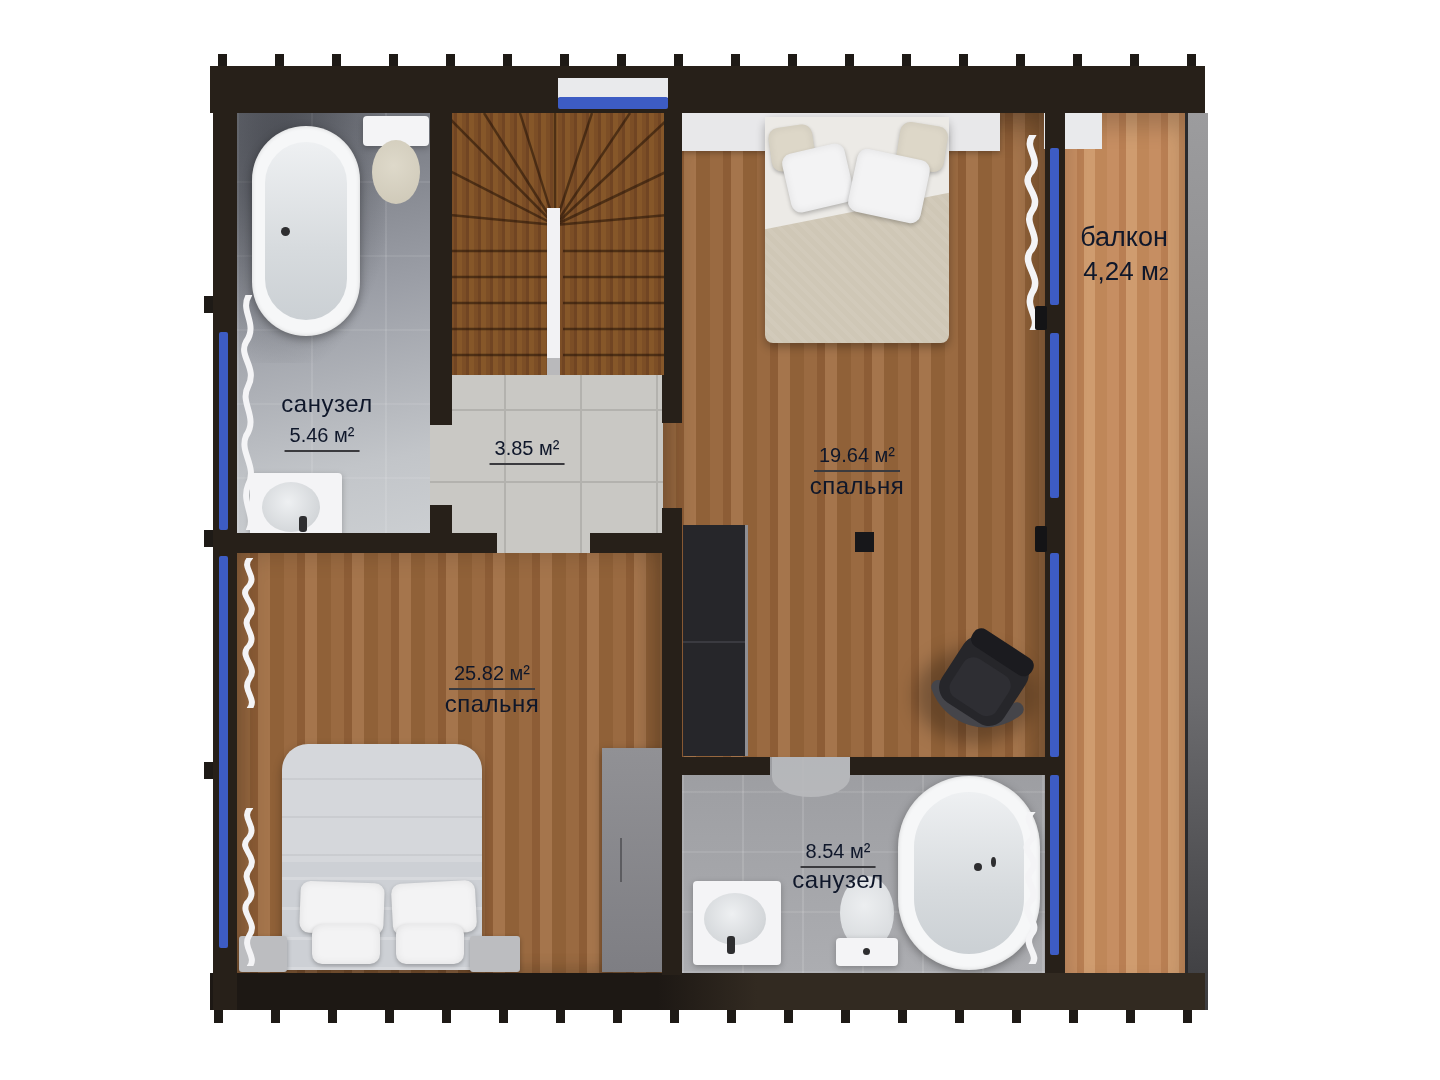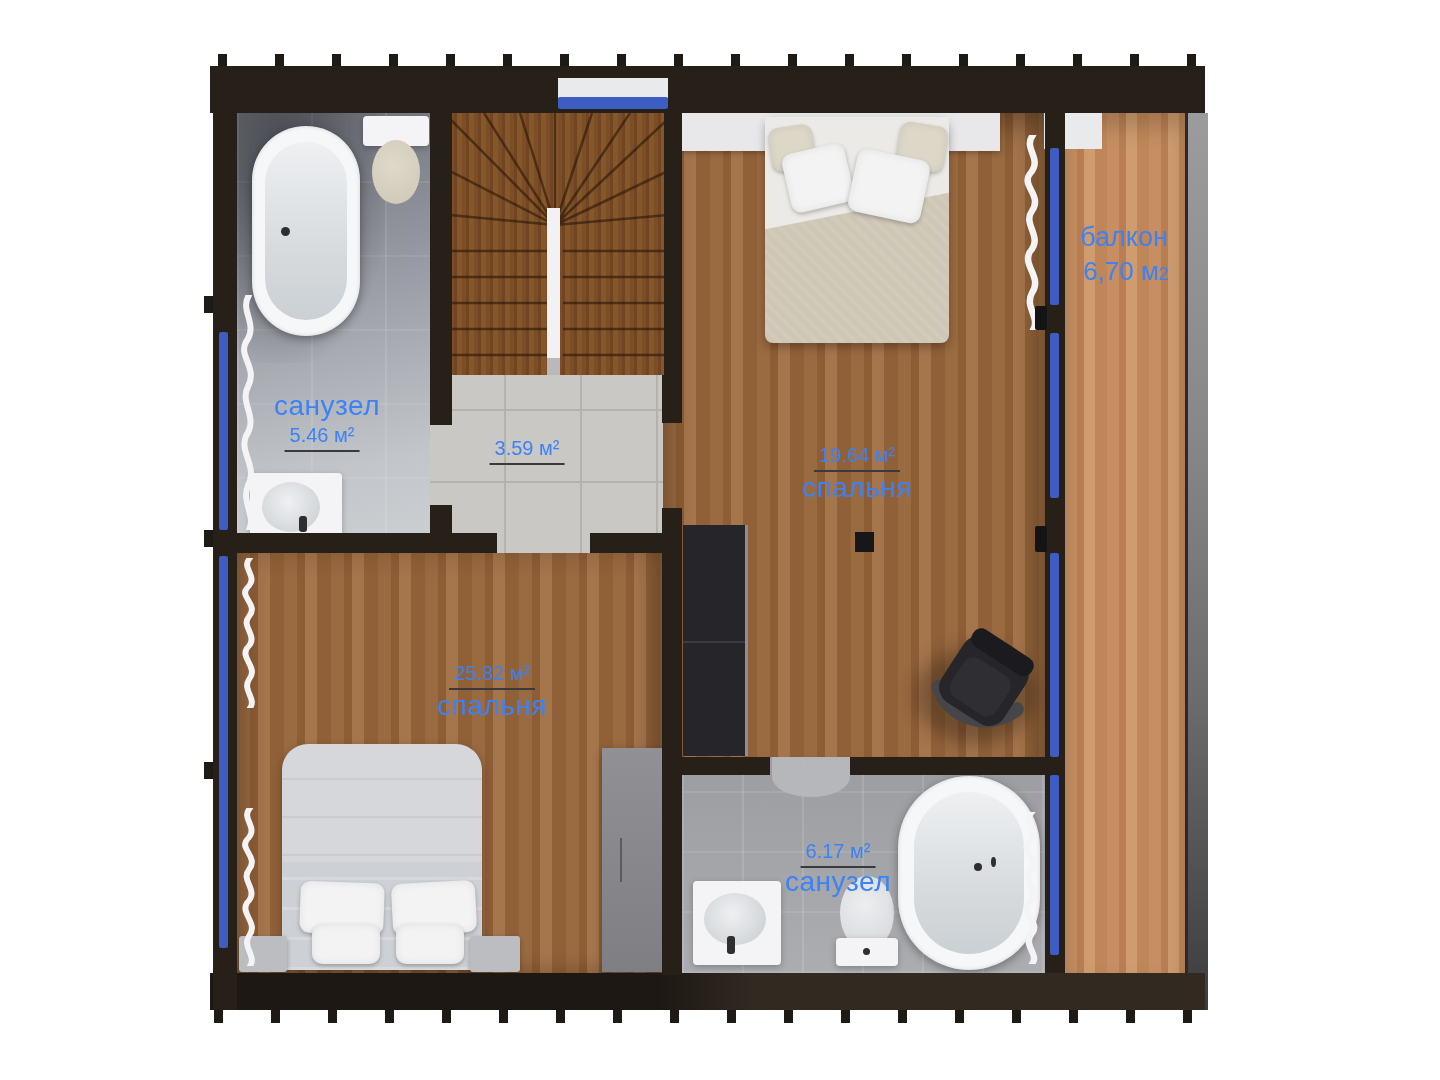--- a/index.html
+++ b/index.html
@@ -70,22 +70,22 @@
   .nightstand{position:absolute;background:#bcbdc0;border-radius:3px;box-shadow:0 2px 5px rgba(0,0,0,.3);}
   .wardrobe-dark{position:absolute;background:#26262a;border-right:3px solid #8e8e93;}
   .wardrobe-dark::after{content:"";position:absolute;left:0;top:50%;width:100%;height:2px;background:#3a3a40;}
   .wardrobe-gray{position:absolute;background:linear-gradient(180deg,#919195,#7e7e83);
     box-shadow:0 3px 8px rgba(0,0,0,.35);}
   .wardrobe-gray::after{content:"";position:absolute;left:18px;top:40%;width:2px;height:20%;background:#5c5c60;}
   .mat{position:absolute;background:#b8b9bc;border-radius:0 0 50% 50%;opacity:.9;}
   .sq-light{position:absolute;background:#17171a;}
   .shadow-ell{position:absolute;border-radius:50%;background:rgba(0,0,0,.28);filter:blur(9px);}
   
-  .label{position:absolute;transform:translateX(-50%);text-align:center;color:#3b82f6;white-space:nowrap;}
-  .room-name{font-size:28px;letter-spacing:.5px;}
+  .label{position:absolute;transform:translateX(-50%);text-align:center;color:#0f172a;white-space:nowrap;}
+  .room-name{font-size:24px;letter-spacing:.5px;}
   .room-area{font-size:20px;display:inline-block;border-bottom:2px solid #3a3a3e;padding:0 5px 3px;}
   .balcony-name{font-size:27px;}
   .balcony-area{font-size:26px;border-bottom:none;}
   .balcony-area .sub{font-size:18px;}
   svg{display:block;}
 </style>
 </head>
 <body>
 
 <div class="stage">
@@ -248,36 +248,36 @@
 
   <div class="glass" style="left:219px;top:332px;width:9px;height:198px;"></div>
   <div class="glass" style="left:219px;top:556px;width:9px;height:392px;"></div>
 
   <div class="label room-name" style="left:327px;top:390px;">санузел</div>
   <div class="label" style="left:322px;top:424px;">
     <span class="room-area">5.46 м²</span>
   </div>
 
   <div class="label" style="left:527px;top:437px;">
-    <span class="room-area">3.59 м²</span>
+    <span class="room-area">3.85 м²</span>
   </div>
 
   <div class="label" style="left:857px;top:444px;">
     <span class="room-area">19.64 м²</span>
   </div>
   <div class="label room-name" style="left:857px;top:472px;">спальня</div>
 
   <div class="label balcony-name" style="left:1124px;top:222px;">балкон</div>
   <div class="label balcony-area" style="left:1126px;top:256px;">
-    <span>6,70 м</span><span class="sub">2</span>
+    <span>4,24 м</span><span class="sub">2</span>
   </div>
 
   <div class="label" style="left:492px;top:662px;">
     <span class="room-area">25.82 м²</span>
   </div>
   <div class="label room-name" style="left:492px;top:690px;">спальня</div>
 
   <div class="label" style="left:838px;top:840px;">
-    <span class="room-area">6.17 м²</span>
+    <span class="room-area">8.54 м²</span>
   </div>
   <div class="label room-name" style="left:838px;top:866px;">санузел</div>
 
 </div>
 
 </body></html>

